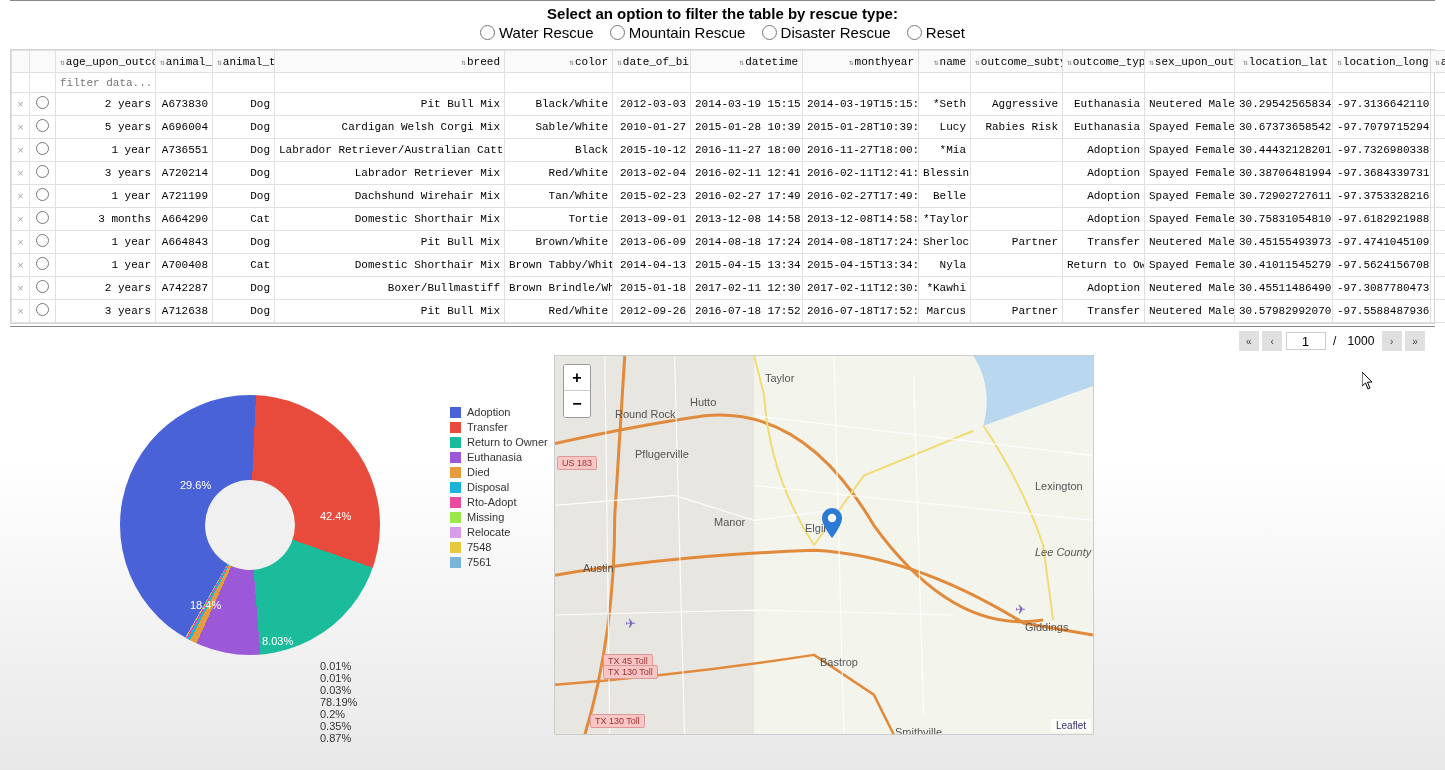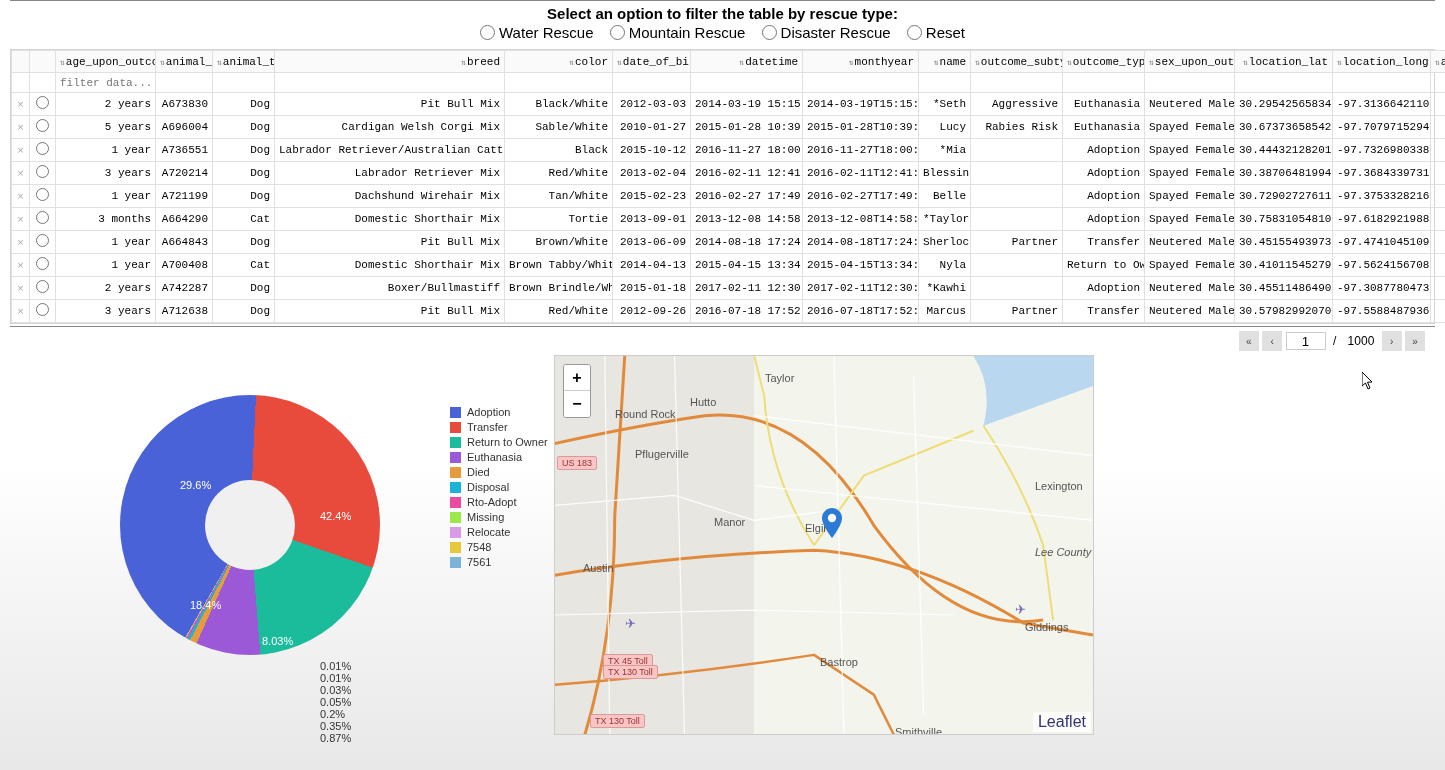--- a/index.html
+++ b/index.html
@@ -174,21 +174,21 @@
     width: 22px;
     height: 30px;
   }
   .map-marker svg { width: 100%; height: 100%; }
   .leaflet-attr {
     position: absolute;
     right: 2px;
     bottom: 2px;
     background: rgba(255,255,255,0.7);
     padding: 1px 5px;
-    font-size: 16px;
+    font-size: 10px;
     color: #337;
   }
   .cursor-img {
     position: absolute;
     left: 1362px;
     top: 372px;
     font-size: 15px;
     color: #000;
     pointer-events: none;
   }
@@ -536,21 +536,21 @@
         </div>
       </div>
     <div id="pct-labels">
         <div class="pct-label" style="left: 310px; top: 155px;">42.4%</div>
         <div class="pct-label" style="left: 170px; top: 124px; text-align: center;">29.6%</div>
         <div class="pct-label" style="left: 180px; top: 244px;">18.4%</div>
         <div class="pct-label" style="left: 252px; top: 280px;">8.03%</div>
         <div class="pct-label dark" style="left: 310px; top: 305px;">0.01%</div>
         <div class="pct-label dark" style="left: 310px; top: 317px;">0.01%</div>
         <div class="pct-label dark" style="left: 310px; top: 329px;">0.03%</div>
-        <div class="pct-label dark" style="left: 310px; top: 341px;">0.05%</div>
+        <div class="pct-label dark" style="left: 310px; top: 341px;">78.19%</div>
         <div class="pct-label dark" style="left: 310px; top: 353px;">0.2%</div>
         <div class="pct-label dark" style="left: 310px; top: 365px;">0.35%</div>
         <div class="pct-label dark" style="left: 310px; top: 377px;">0.87%</div>
       </div>
   </div>
 
   <div class="map-area">
     <svg class="map-roads" viewBox="0 0 540 380">
 
       <rect x="0" y="0" width="200" height="380" fill="#e8e6e0"></rect>

